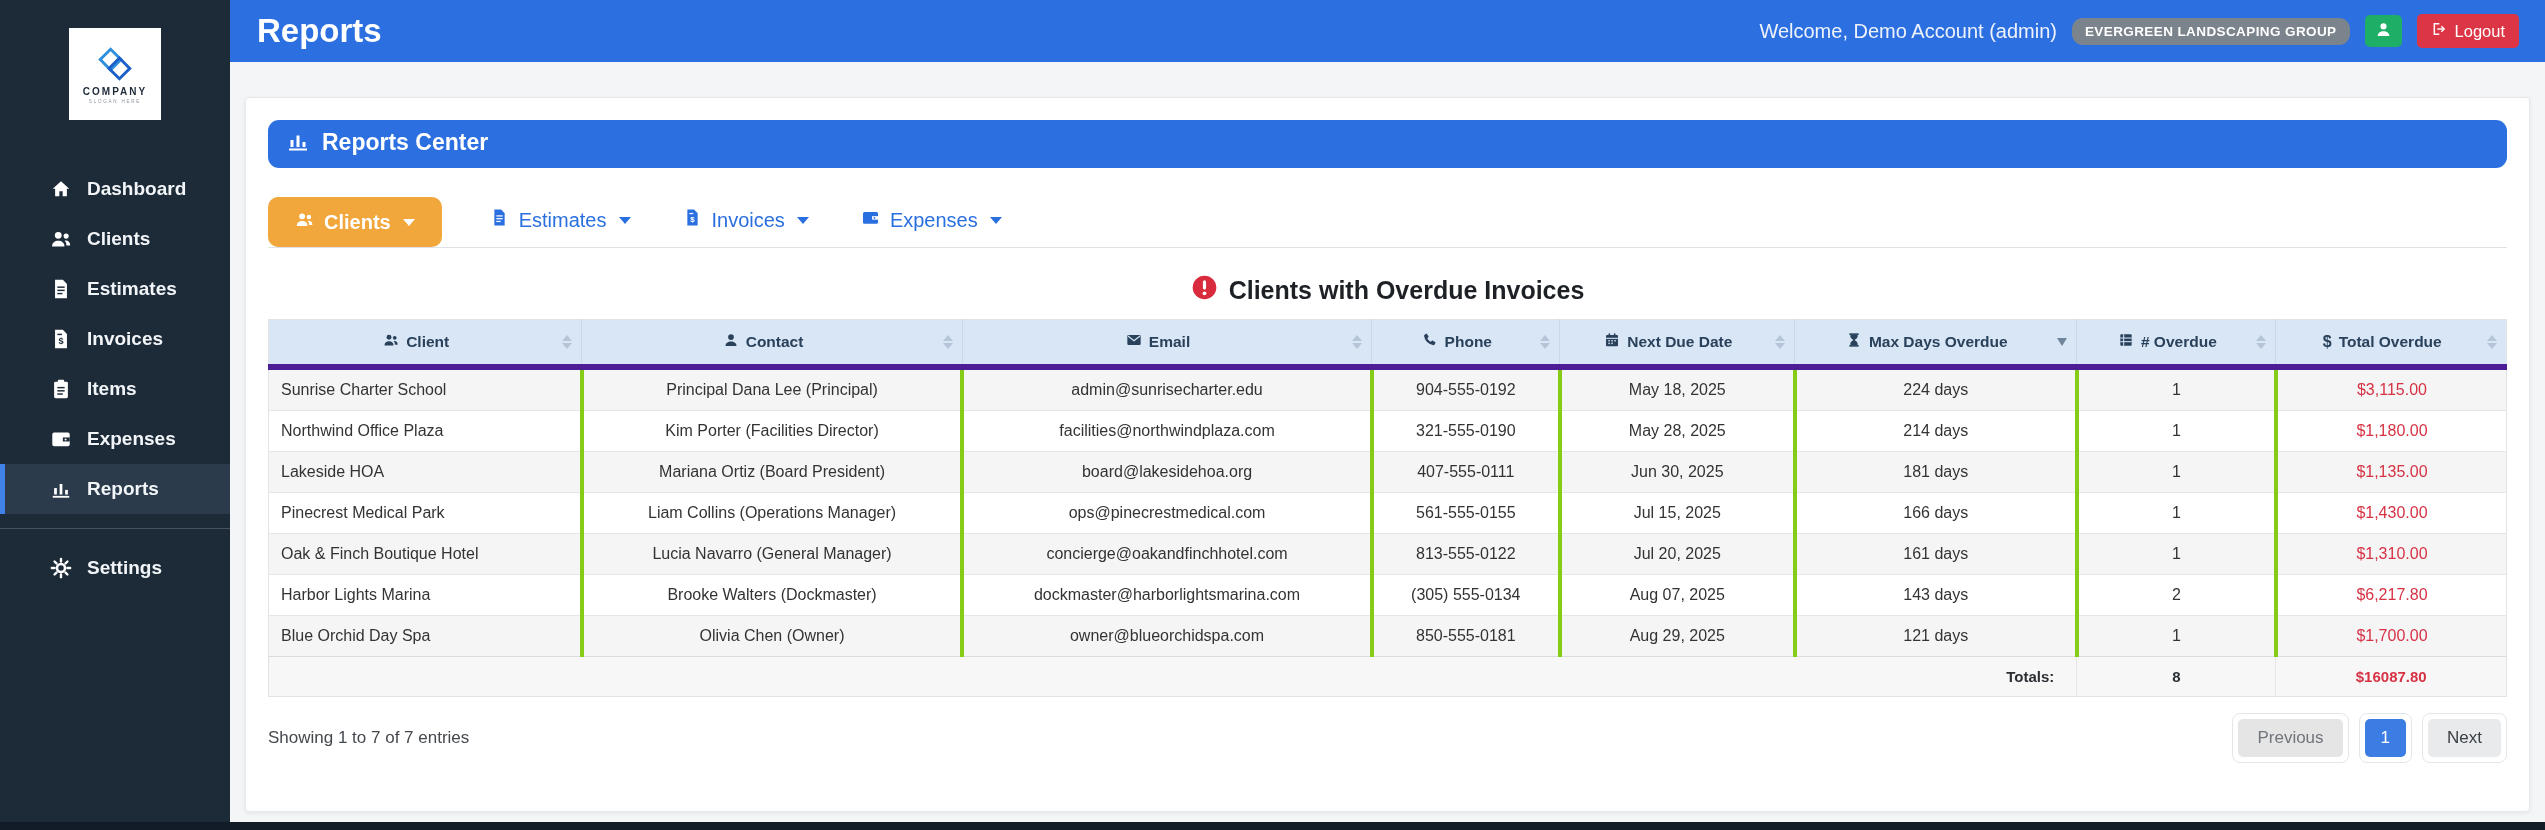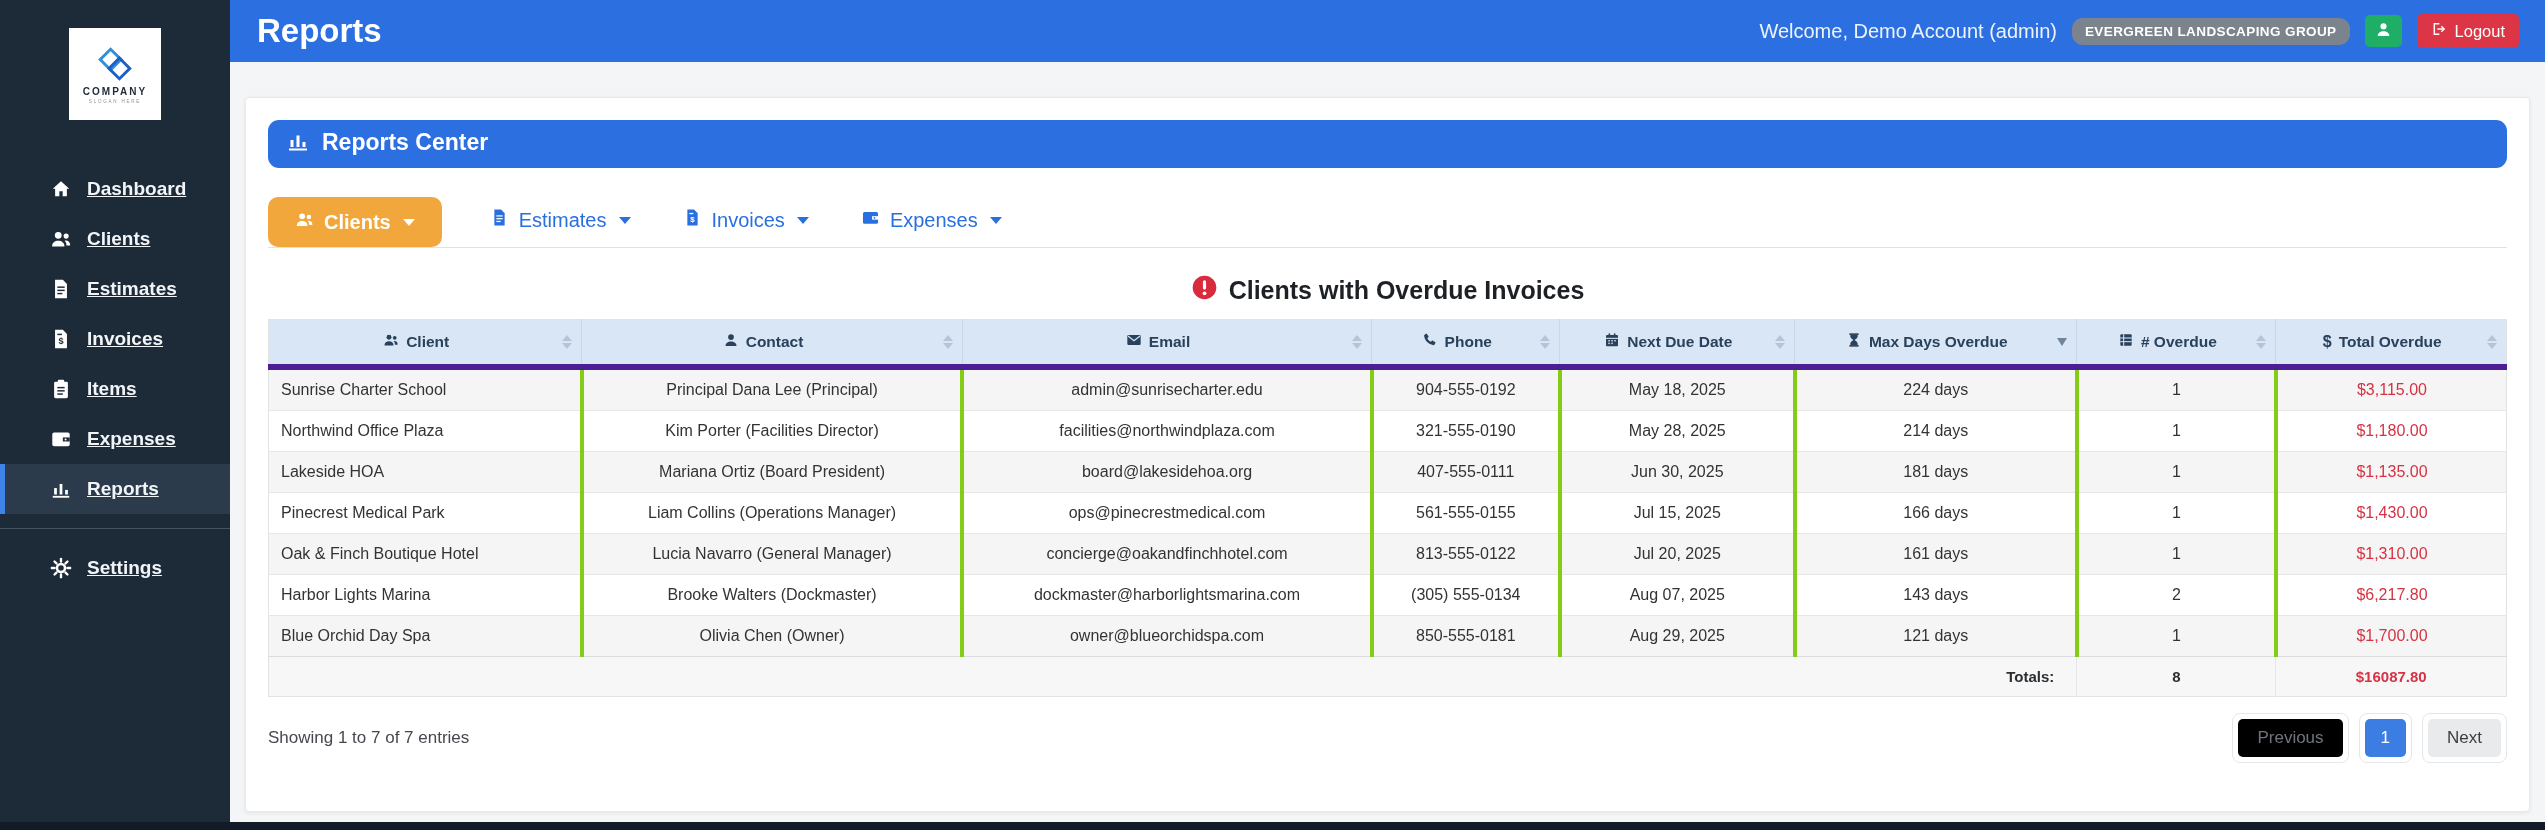--- a/index.html
+++ b/index.html
@@ -5,21 +5,21 @@
   * { margin:0; padding:0; box-sizing:border-box; }
   html,body { width:2545px; height:830px; overflow:hidden; font-family:"Liberation Sans", sans-serif; background:#f4f5f6; }
   .app { display:flex; width:100%; height:822px; }
 
   
   .sidebar { width:230px; background:#1d2a38; height:100%; flex:none; display:flex; flex-direction:column; }
   .logo-box { width:92px; height:92px; background:#ffffff; margin:28px auto 44px auto; display:flex; flex-direction:column; align-items:center; justify-content:center; }
   .logo-box svg { width:44px; height:40px; }
   .logo-name { font-size:10px; font-weight:bold; letter-spacing:2px; color:#1d2a38; margin-top:2px; }
   .logo-slogan { font-size:4.5px; letter-spacing:1.8px; color:#8a93a0; margin-top:2px; }
-  .nav-item { display:flex; align-items:center; gap:15px; padding:14px 12px 14px 50px; color:#f2f5f8; font-size:19px; font-weight:600; cursor:pointer;text-decoration:underline; }
+  .nav-item { display:flex; align-items:center; gap:15px; padding:14px 12px 14px 50px; color:#f2f5f8; font-size:19px; font-weight:600; cursor:pointer; }
   .nav-item .nicon { width:22px; height:22px; flex:none; display:inline-flex; }
   .nav-item .nicon svg { width:22px; height:22px; }
   .nav-item.active { background:#2b3b4c; border-left:5px solid #3f82e8; padding-left:45px; }
   .nav-divider { border-top:1px solid #46535f; margin:14px 0 14px 0; }
 
   
   .main { flex:1; display:flex; flex-direction:column; height:100%; }
   .topbar { height:62px; background:#2c6fe0; display:flex; align-items:center; justify-content:space-between; padding:0 26px 0 27px; flex:none; }
   .topbar h1 { color:#ffffff; font-size:33px; font-weight:bold; }
   .topbar-right { display:flex; align-items:center; gap:15px; }
@@ -74,21 +74,21 @@
   td.money { color:#d63244; }
   tfoot td { background:#f7f7f8; border-top:1px solid #dcdcdc; border-left:1px solid #e6e6e6; font-size:15px; font-weight:bold; color:#2b2f33; padding:11px 10px; text-align:center; }
   tfoot td:first-child { border-left:none; text-align:right; padding-right:22px; }
   tfoot td.money { color:#d63244; }
 
   .tbl-footer { display:flex; justify-content:space-between; align-items:center; margin-top:16px; }
   .showing { font-size:17px; color:#45494e; }
   .pagination { display:flex; gap:10px; }
   .page-slot { background:#ffffff; border:1px solid #e4e7ea; border-radius:8px; padding:5px; display:flex; }
   .page-btn { border:none; border-radius:5px; font-size:17px; padding:9px 19px; cursor:pointer; font-family:inherit; }
-  .page-prev { background:#000000; color:#70757c; }
+  .page-prev { background:#e5e5e5; color:#70757c; }
   .page-cur  { background:#3b7de2; color:#ffffff; padding:9px 16px; }
   .page-next { background:#e8eaec; color:#3a3f44; }
 
   .bottom-strip { height:8px; background:#111c28; width:100%; }
 </style>
 </head>
 <body>
 
 <div class="app">
 

